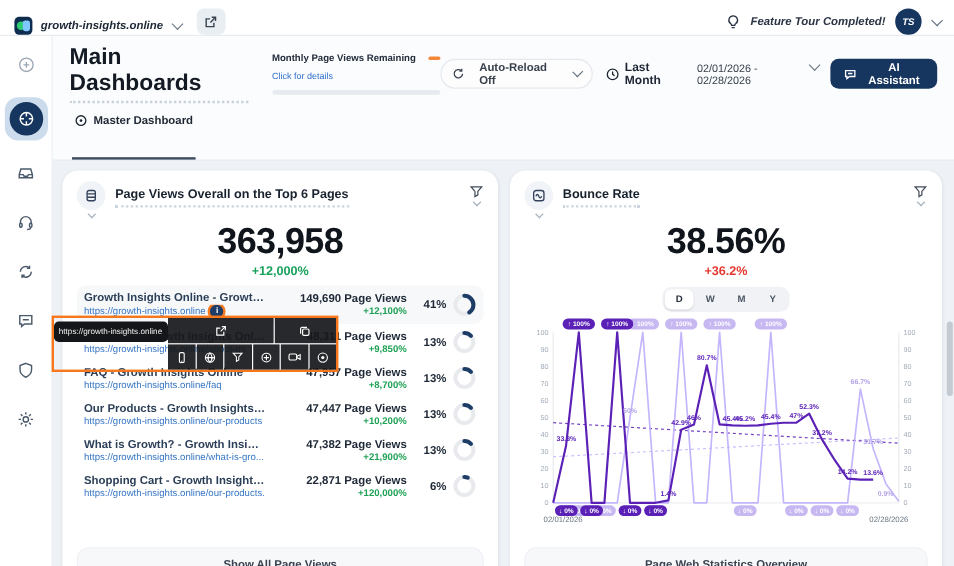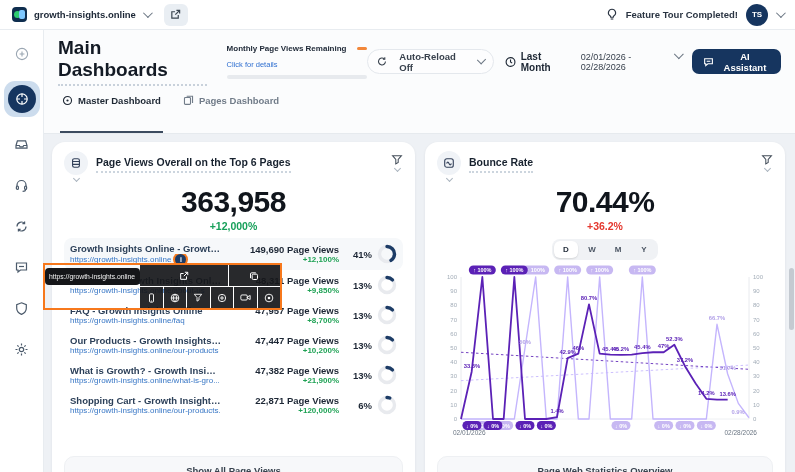--- a/index.html
+++ b/index.html
@@ -1,21 +1,21 @@
 <!DOCTYPE html>
 <html><head>
 <meta charset="utf-8">
 <style>
   * { margin:0; padding:0; box-sizing:border-box; }
   html,body { width:795px; height:472px; overflow:hidden; }
   body { font-family:"Liberation Sans", sans-serif; background:#eef1f5; color:#1f2937; }
   .page { position:relative; width:795px; height:472px; }
 
   
-  .topbar { height:30px; background:#ffffff; border-bottom:1px solid #e8ecf0; display:flex; align-items:center; padding:0 12px; }
+  .topbar { height:30px; background:#ffffff; border-bottom:1px solid #e8ecf0; display:flex; align-items:flex-end; padding:0 12px;font-style:italic; }
   .brand { display:flex; align-items:center; gap:7px; }
   .favicon { width:15px; height:15px; border-radius:4px; background:#0e2d4e; position:relative; overflow:hidden; }
   .favicon:before { content:""; position:absolute; left:2px; top:4px; width:7px; height:7px; border-radius:50%; background:#2ecc71; }
   .favicon:after { content:""; position:absolute; right:2px; top:3px; width:6px; height:9px; border-radius:2px; background:#7ec8ff; }
   .brand-name { font-size:9.5px; font-weight:700; color:#1c2736; }
   .chev { width:7px; height:7px; border-right:1.5px solid #6b7683; border-bottom:1.5px solid #6b7683; transform:rotate(45deg) translateY(-2px); display:inline-block; }
   .ext-btn { margin-left:14px; width:24px; height:22px; border-radius:6px; background:#e9eef3; display:flex; align-items:center; justify-content:center; cursor:pointer; }
   .topbar-right { margin-left:auto; display:flex; align-items:center; gap:8px; }
   .tour-label { font-size:9.5px; font-weight:600; color:#2a3442; }
   .avatar { width:22px; height:22px; border-radius:50%; background:#16355f; color:#fff; font-size:8px; font-weight:700; display:flex; align-items:center; justify-content:center; }
@@ -232,27 +232,20 @@
         </div>
 
         <div class="tabs-row">
           <div class="tab active">
             <svg class="ic" width="11" height="11" viewBox="0 0 12 12" fill="none" stroke="#1d2733" stroke-width="1.2">
                 <circle cx="6" cy="6" r="4.4"></circle>
                 <circle cx="6" cy="6" r="1.2" fill="#1d2733" stroke="none"></circle>
               </svg>
             <span>Master Dashboard</span>
           </div>
-          <div class="tab">
-            <svg class="ic" width="11" height="11" viewBox="0 0 12 12" fill="none" stroke="#717c89" stroke-width="1.2">
-                <rect x="1.6" y="2.8" width="6.6" height="7.4" rx="1"></rect>
-                <path d="M4 1.4h6.4v7.2"></path>
-              </svg>
-            <span>Pages Dashboard</span>
-          </div>
         </div>
       </div>
 
       <div class="content">
 
         <section class="card card-left">
           <div class="card-head">
             <div class="head-ic">
               <span class="ic-circle">
                 <svg class="ic" width="12" height="12" viewBox="0 0 14 14" fill="none" stroke="#33415a" stroke-width="1.3">
@@ -469,21 +462,21 @@
               <span class="tiny-chev"></span>
             </div>
             <span class="card-title">Bounce Rate</span>
             <div class="head-filter">
               <svg class="ic" width="12" height="11" viewBox="0 0 14 12" fill="none" stroke="#444e5a" stroke-width="1.2">
                   <path d="M1.8 1.5h10.4L8.4 6v3.4l-2.8 1.7V6z"></path>
                 </svg>
               <span class="tiny-chev"></span>
             </div>
           </div>
-          <div class="big-number">70.44%</div>
+          <div class="big-number">38.56%</div>
           <div class="big-change red">+36.2%</div>
 
           <div class="seg">
             <span class="seg-btn active">D</span>
             <span class="seg-btn">W</span>
             <span class="seg-btn">M</span>
             <span class="seg-btn">Y</span>
           </div>
 
           <div class="chart-wrap">

